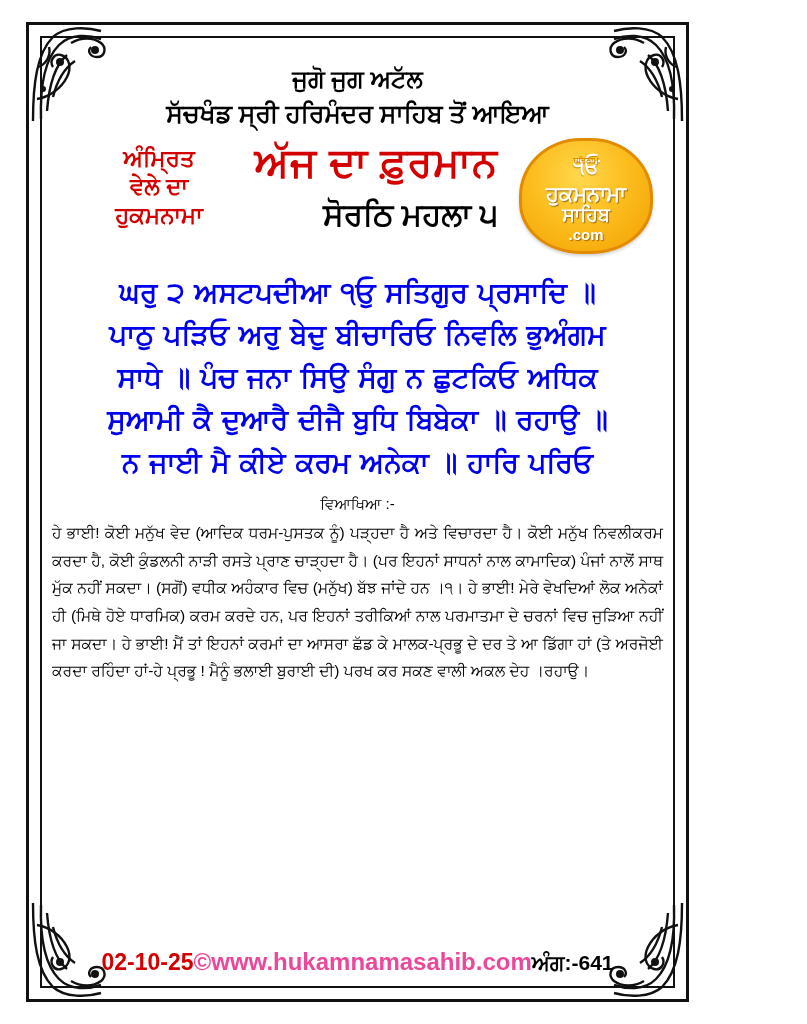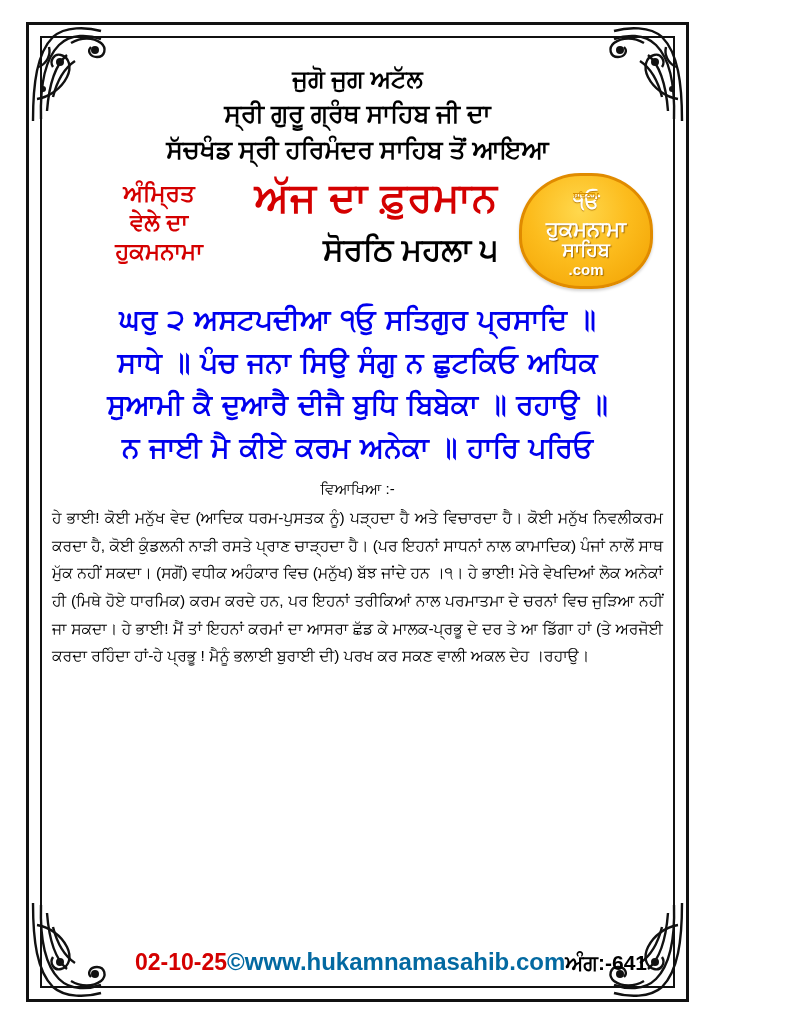--- a/index.html
+++ b/index.html
@@ -171,21 +171,21 @@
     left: 0; right: 0;
     text-align: center;
     color: #ffffff;
     font-weight: bold;
     font-size: 15px;
     text-shadow: 1px 1px 1px rgba(150,95,0,.9);
   }
 
   
   .gurbani {
-    margin-top: 8px;
+    margin-top: 16px;
     color: #0000ee;
     font-weight: bold;
     font-size: 28px;
     line-height: 1.52;
     text-align: center;
     word-spacing: 2px;
   }
   .gurbani .gline { display: block; white-space: nowrap; }
 
   
@@ -202,33 +202,33 @@
     line-height: 1.78;
     text-align: justify;
     padding: 0 6px;
   }
   .vyakhya p { margin: 0; }
 
   
   .footer {
     position: absolute;
     left: 6px;
-    right: 22px;
+    right: 6px;
     bottom: 6px;
     display: flex;
     align-items: baseline;
-    justify-content: flex-end;
+    justify-content: center;
   }
   .footer-date {
     color: #d40000;
     font-weight: bold;
     font-size: 23px;
   }
   .footer-site {
-    color: #0369a1;
+    color: #ec4899;
     font-weight: bold;
     font-size: 24px;
     letter-spacing: 0px;
   }
   .footer-ang {
     color: #000000;
     font-weight: bold;
     font-size: 21px;
   }
 </style>
@@ -298,21 +298,20 @@
       </g>
       <circle cx="33" cy="39" r="4" fill="currentColor"></circle>
       <circle cx="68" cy="27" r="4" fill="currentColor"></circle>
     </svg>
   </div>
 
   <div class="content">
 
     <div class="header">
       <div class="header-line l1">ਜੁਗੋ ਜੁਗ ਅਟੱਲ</div>
-      <div class="header-line l2">ਸ੍ਰੀ ਗੁਰੂ ਗ੍ਰੰਥ ਸਾਹਿਬ ਜੀ ਦਾ</div>
       <div class="header-line l3">ਸੱਚਖੰਡ ਸ੍ਰੀ ਹਰਿਮੰਦਰ ਸਾਹਿਬ ਤੋਂ ਆਇਆ</div>
     </div>
 
     <div class="title-row">
 
       <div class="amrit">
         <div>ਅੰਮ੍ਰਿਤ</div>
         <div>ਵੇਲੇ ਦਾ</div>
         <div>ਹੁਕਮਨਾਮਾ</div>
       </div>
@@ -328,20 +327,21 @@
         <div class="logo-sub">ਸਤਿਨਾਮੁ</div>
         <div class="logo-t1">ਹੁਕਮਨਾਮਾ</div>
         <div class="logo-t2">ਸਾਹਿਬ</div>
         <div class="logo-t3">.com</div>
       </div>
 
     </div>
 
     <div class="gurbani">
       <span class="gline">ਘਰੁ ੨ ਅਸਟਪਦੀਆ ੧ਓੁ ਸਤਿਗੁਰ ਪ੍ਰਸਾਦਿ ॥</span>
+      <span class="gline">ਪਾਠੁ ਪੜਿਓ ਅਰੁ ਬੇਦੁ ਬੀਚਾਰਿਓ ਨਿਵਲਿ ਭੁਅੰਗਮ</span>
       <span class="gline">ਸਾਧੇ ॥ ਪੰਚ  ਜਨਾ  ਸਿਉ  ਸੰਗੁ ਨ ਛੁਟਕਿਓ ਅਧਿਕ</span>
       <span class="gline">ਸੁਆਮੀ ਕੈ ਦੁਆਰੈ ਦੀਜੈ ਬੁਧਿ ਬਿਬੇਕਾ ॥ ਰਹਾਉ ॥</span>
       <span class="gline">ਨ ਜਾਈ ਮੈ ਕੀਏ ਕਰਮ  ਅਨੇਕਾ ॥ ਹਾਰਿ ਪਰਿਓ</span>
     </div>
 
     <div class="vyakhya-head">ਵਿਆਖਿਆ :-</div>
 
     <div class="vyakhya">
       <p>ਹੇ ਭਾਈ! ਕੋਈ ਮਨੁੱਖ ਵੇਦ (ਆਦਿਕ ਧਰਮ-ਪੁਸਤਕ ਨੂੰ) ਪੜ੍ਹਦਾ ਹੈ ਅਤੇ ਵਿਚਾਰਦਾ ਹੈ। ਕੋਈ ਮਨੁੱਖ ਨਿਵਲੀਕਰਮ ਕਰਦਾ ਹੈ, ਕੋਈ ਕੁੰਡਲਨੀ ਨਾੜੀ ਰਸਤੇ ਪ੍ਰਾਣ ਚਾੜ੍ਹਦਾ ਹੈ। (ਪਰ ਇਹਨਾਂ ਸਾਧਨਾਂ ਨਾਲ ਕਾਮਾਦਿਕ) ਪੰਜਾਂ ਨਾਲੋਂ  ਸਾਥ  ਮੁੱਕ ਨਹੀਂ ਸਕਦਾ। (ਸਗੋਂ) ਵਧੀਕ ਅਹੰਕਾਰ ਵਿਚ (ਮਨੁੱਖ) ਬੱਝ ਜਾਂਦੇ ਹਨ ।੧। ਹੇ ਭਾਈ! ਮੇਰੇ ਵੇਖਦਿਆਂ ਲੋਕ ਅਨੇਕਾਂ ਹੀ (ਮਿਥੇ ਹੋਏ ਧਾਰਮਿਕ) ਕਰਮ ਕਰਦੇ ਹਨ, ਪਰ ਇਹਨਾਂ ਤਰੀਕਿਆਂ  ਨਾਲ  ਪਰਮਾਤਮਾ  ਦੇ ਚਰਨਾਂ ਵਿਚ ਜੁੜਿਆ ਨਹੀਂ ਜਾ ਸਕਦਾ। ਹੇ ਭਾਈ! ਮੈਂ ਤਾਂ ਇਹਨਾਂ ਕਰਮਾਂ ਦਾ  ਆਸਰਾ   ਛੱਡ  ਕੇ  ਮਾਲਕ-ਪ੍ਰਭੂ ਦੇ ਦਰ ਤੇ ਆ ਡਿੱਗਾ ਹਾਂ (ਤੇ ਅਰਜੋਈ  ਕਰਦਾ ਰਹਿੰਦਾ ਹਾਂ-ਹੇ ਪ੍ਰਭੂ !  ਮੈਨੂੰ   ਭਲਾਈ ਬੁਰਾਈ ਦੀ) ਪਰਖ ਕਰ ਸਕਣ ਵਾਲੀ ਅਕਲ ਦੇਹ ।ਰਹਾਉ।</p>
     </div>

